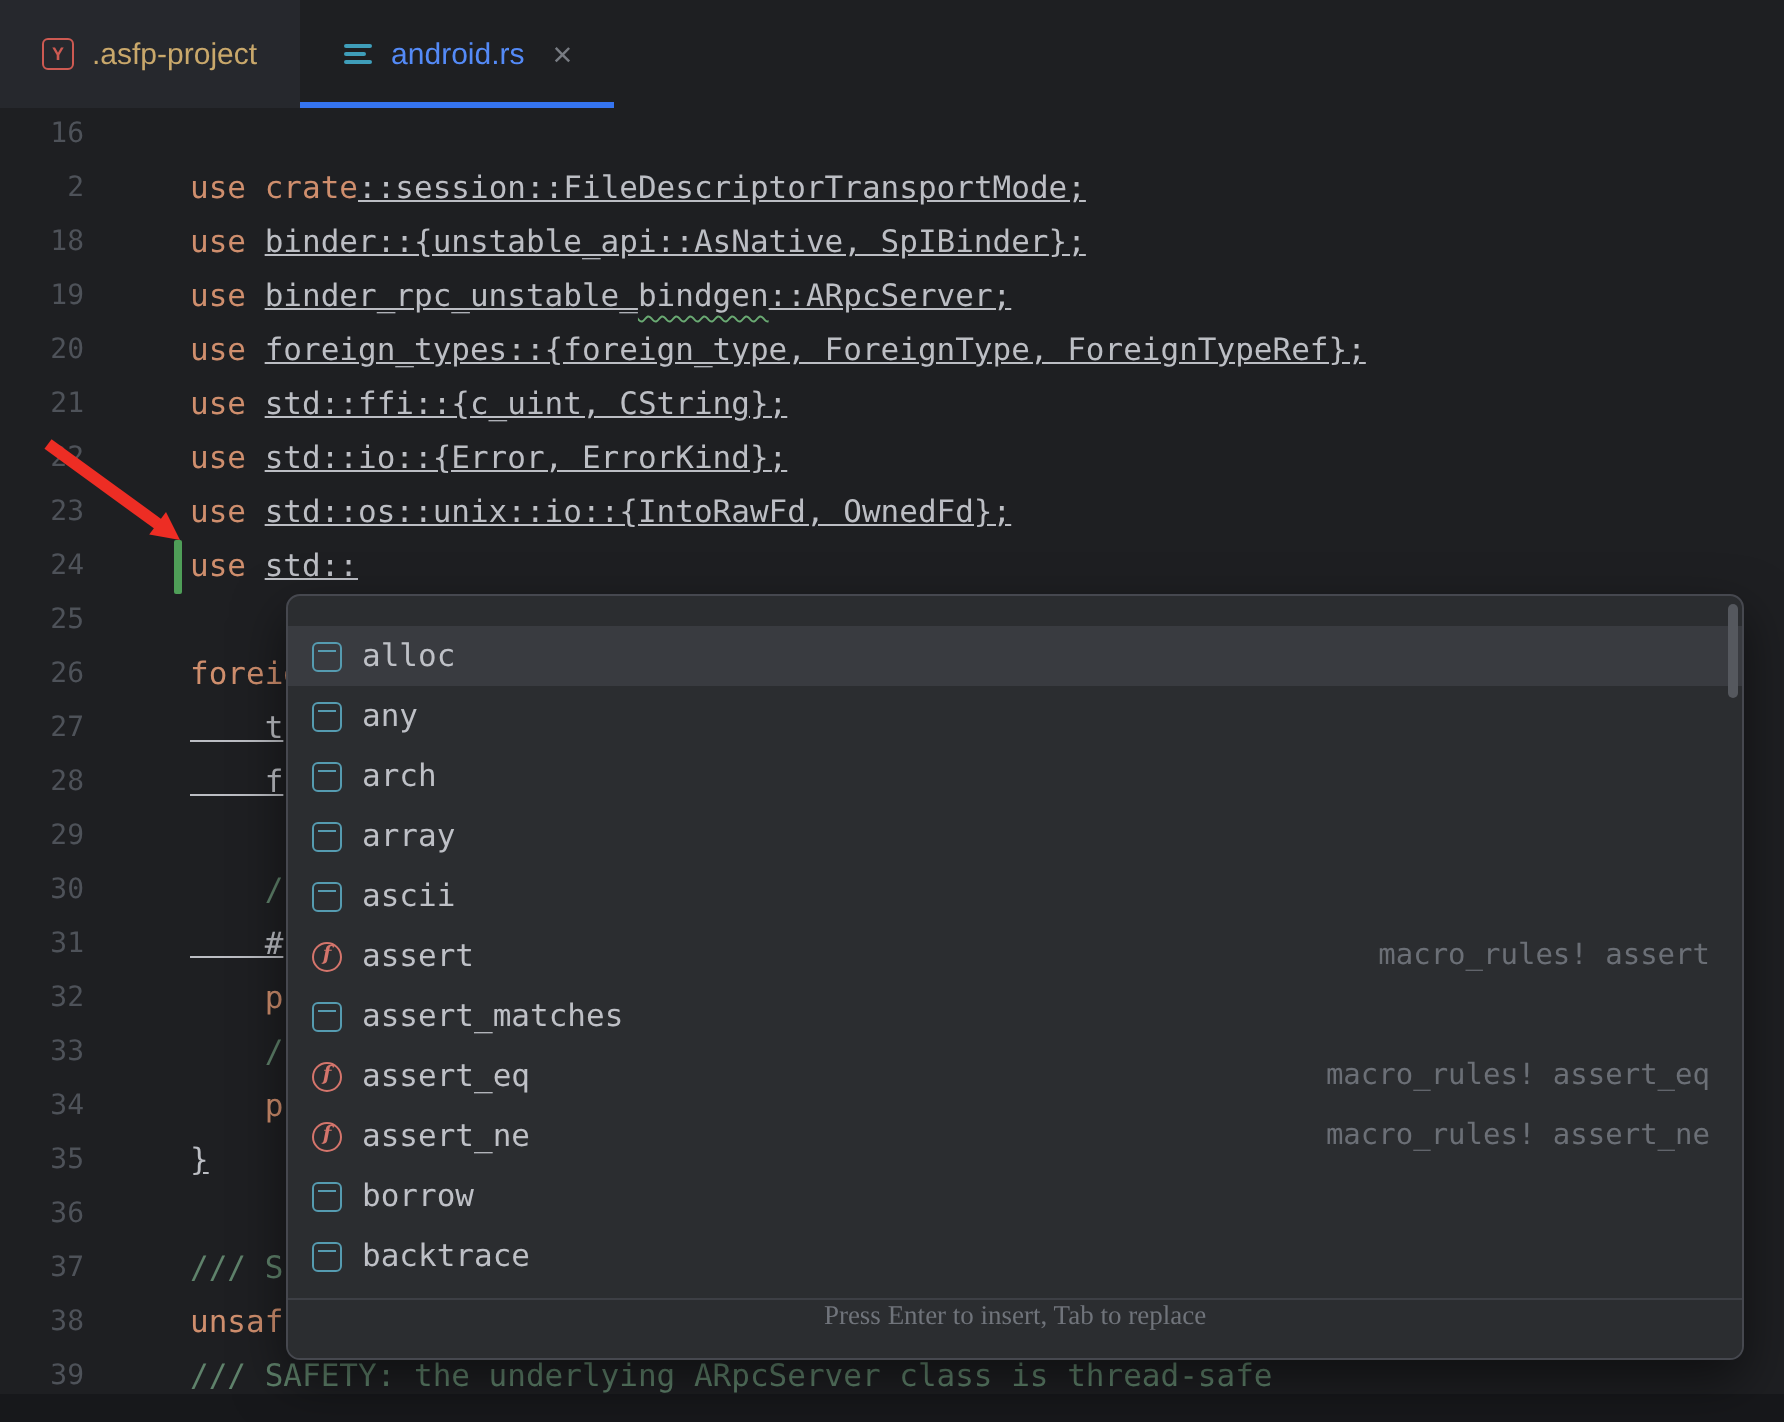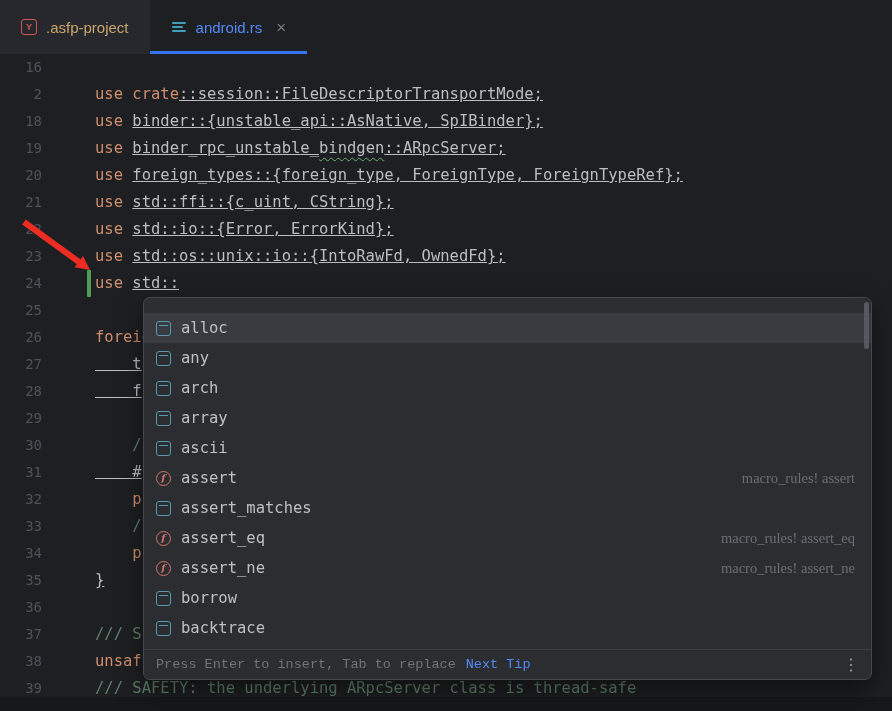--- a/index.html
+++ b/index.html
@@ -44,36 +44,36 @@
     position:absolute; left:143px; top:297px; width:729px; height:383px;
     background:#2b2d30; border:1px solid #46484f; border-radius:7px;
     box-shadow:0 10px 26px rgba(0,0,0,.5); overflow:hidden; z-index:5; box-sizing:border-box;
   }
   .popup-list { position:absolute; top:0; left:0; right:0; bottom:30px; overflow:hidden; padding-top:15px; }
   .item {
     height:30px; display:flex; align-items:center; gap:10px;
     padding:0 16px 0 12px; font-size:15.5px; color:#bec0c6;
   }
   .item.selected { background:#393b40; }
-  .item-hint { margin-left:auto; color:#6b6f76; font-size:14.5px;font-family:Liberation Serif, serif; }
+  .item-hint { margin-left:auto; color:#6b6f76; font-size:14.5px; }
   .ic { width:15px; height:15px; position:relative; flex:0 0 auto; box-sizing:border-box; }
   .ic-module { border:1.5px solid #559bb0; border-radius:3px; }
   .ic-module::after { content:""; position:absolute; left:2px; right:2px; top:3px; border-top:1.5px solid #559bb0; }
   .ic-macro { border:1.5px solid #d5756c; border-radius:50%; color:#d5756c; }
   .ic-macro::after {
     content:"f"; position:absolute; top:50%; left:50%; transform:translate(-50%,-55%);
     font-family:"DejaVu Serif", serif; font-style:italic; font-weight:600; font-size:10px;
   }
   .popup-scrollbar { position:absolute; right:2px; top:3px; bottom:33px; width:5px; }
   .popup-scrollbar .thumb { position:absolute; top:1px; width:5px; height:47px; border-radius:3px; background:#55585e; }
   .popup-footer {
     position:absolute; left:0; right:0; bottom:0; height:30px; box-sizing:border-box;
     border-top:1px solid #3d3f45; background:#2b2d30;
     display:flex; align-items:center; padding:0 12px; gap:10px;
-    font-family:Liberation Mono, monospace; font-size:13.5px; color:#70747b;
+    font-family:Liberation Serif, serif; font-size:13.5px; color:#70747b;flex-direction:column;
   }
   .footer-link { color:#548af7; text-decoration:none; cursor:pointer; }
   .footer-more { margin-left:auto; color:#9a9ea6; font-size:16px; }
 
   
   .arrow { position:absolute; left:12px; top:214px; z-index:10; }
   .bottom-strip { position:absolute; left:0; right:0; bottom:0; height:14px; background:#17181b; z-index:4; }
 </style>
 </head>
 <body>

